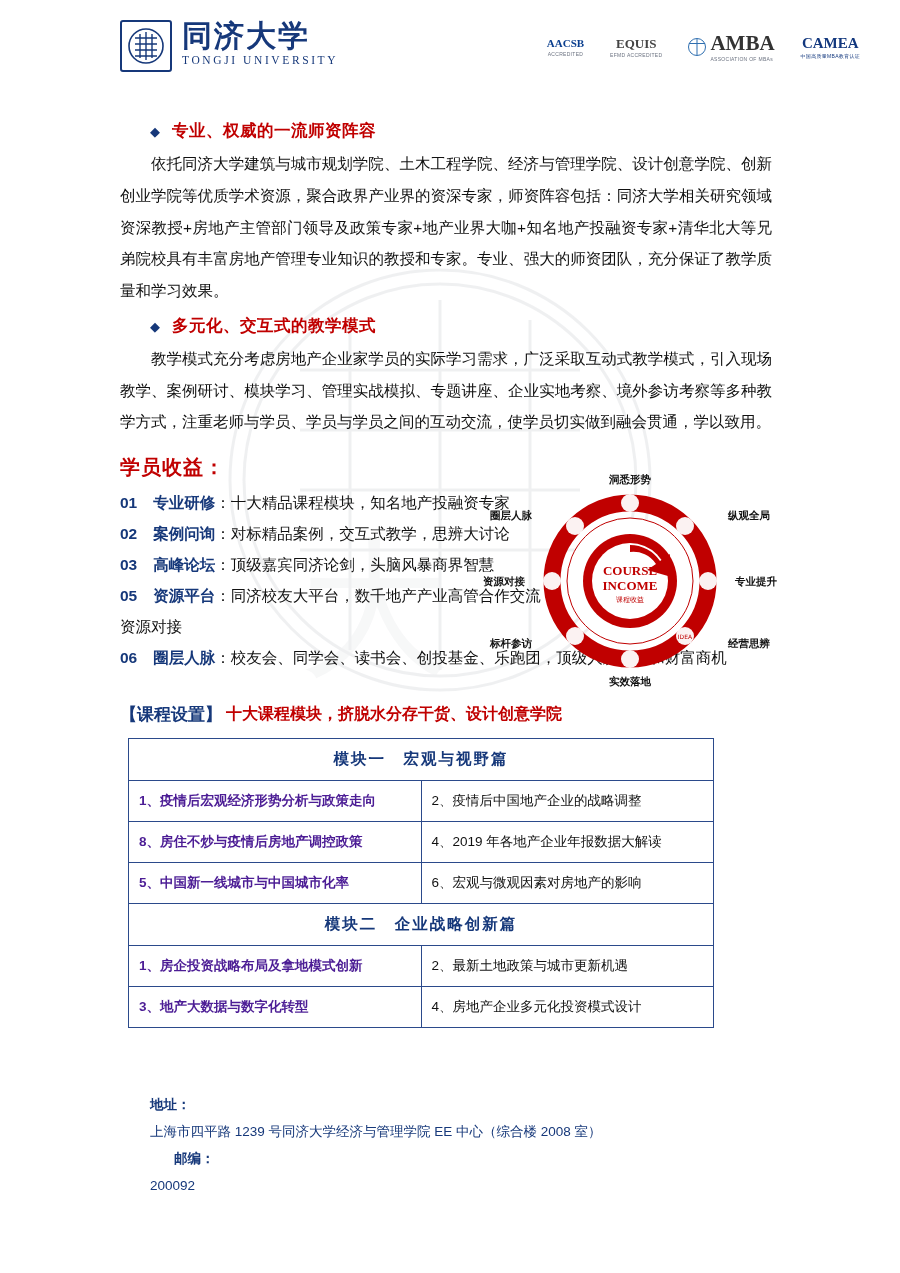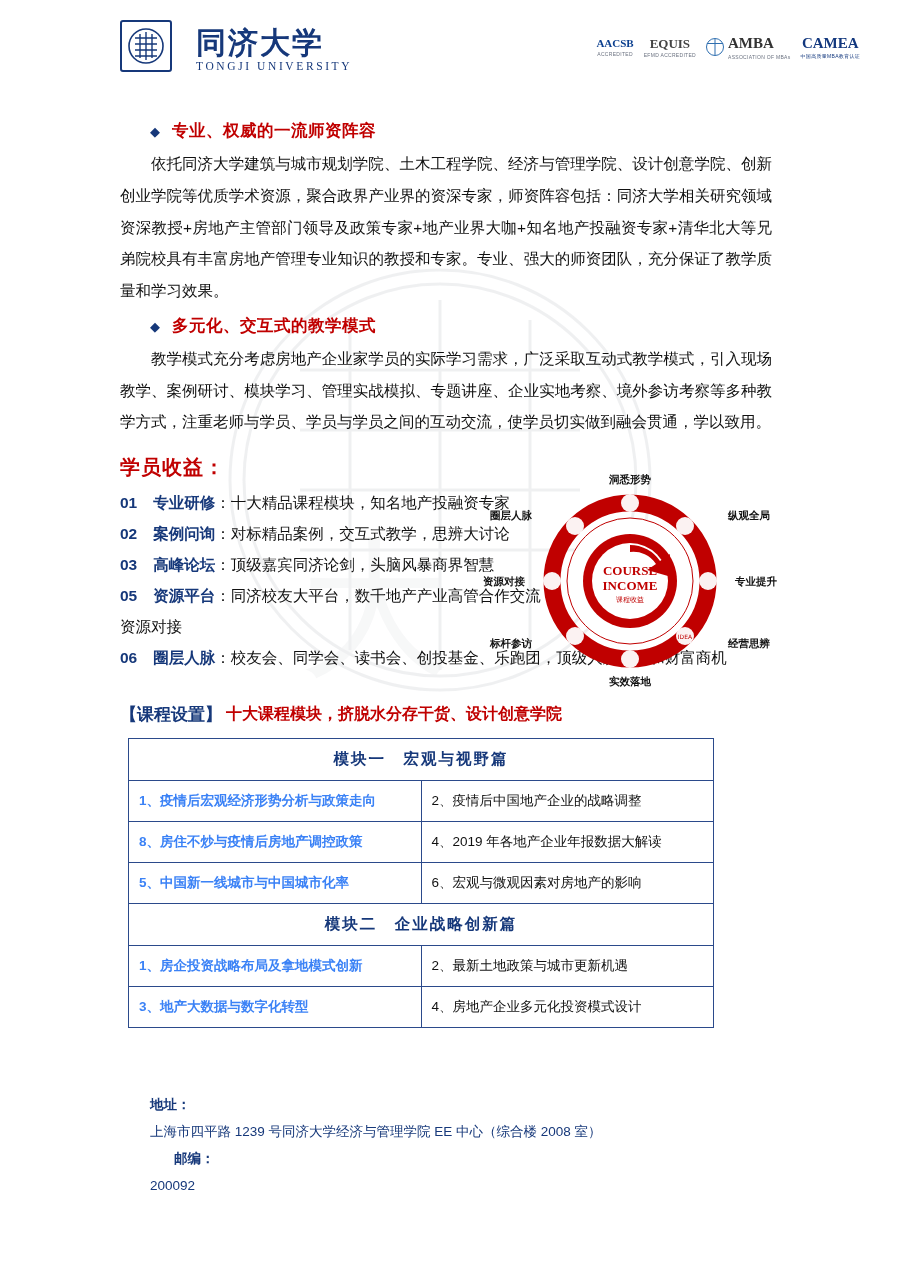--- a/index.html
+++ b/index.html
@@ -38,21 +38,21 @@
   
   .header {
     position: relative;
     z-index: 2;
     height: 92px;
     padding: 20px 40px 0 120px;
     display: flex;
     align-items: flex-start;
     justify-content: space-between;
   }
-  .logo-block { display: flex; align-items: flex-end; gap: 24px; }
+  .logo-block { display: flex; align-items: flex-start; gap: 10px; }
   .logo-seal {
     width: 48px; height: 48px;
     border: 2px solid #16387a;
     border-radius: 3px;
     display: flex; align-items: center; justify-content: center;
     background: #fff;
   }
   .logo-seal svg { width: 40px; height: 40px; }
   .logo-text-cn {
     font-family: "DejaVu Serif", serif;
@@ -65,21 +65,21 @@
   .logo-text-en {
     font-family: "Liberation Serif", serif;
     font-size: 11.5px;
     color: #16387a;
     letter-spacing: 2.6px;
     margin-top: 2px;
   }
   .accred-block {
     display: flex;
     align-items: flex-end;
-    gap: 10px;
+    gap: 26px;
     margin-top: 8px;
   }
   .accred {
     display: flex;
     flex-direction: column;
     align-items: center;
     justify-content: center;
     height: 38px;
   }
   .accred .mark {
@@ -90,21 +90,21 @@
   }
   .accred .sub {
     font-size: 5px;
     color: #6b7280;
     letter-spacing: .3px;
     margin-top: 2px;
   }
   .accred.aacsb .mark { font-size: 11px; color:#0b3f8f; }
   .accred.equis .mark { font-size: 13px; color:#444; }
   .accred.amba { flex-direction: row; gap:4px; align-items:center;}
-  .accred.amba .mark { font-size: 15px; color:#333; }
+  .accred.amba .mark { font-size: 21px; color:#333; }
   .accred.camea .mark { font-size: 15px; color:#13387e; }
   .accred.camea .sub { font-size: 5px; color:#13387e; }
   .globe {
     width: 16px; height: 16px; border-radius: 50%;
     border: 1.4px solid #2f6fb0;
     position: relative;
   }
   .globe:before, .globe:after {
     content:""; position:absolute; left:50%; top:0; bottom:0;
     border-left:1.2px solid #2f6fb0; transform: translateX(-50%);
@@ -218,21 +218,21 @@
   td.mod-title {
     text-align: center;
     font-weight: bold;
     font-size: 15.5px;
     color: #16387a;
     letter-spacing: 2px;
     padding: 14px 10px;
   }
   td.left-cell {
     font-weight: bold;
-    color: #3b82f6;
+    color: #4c1d95;
   }
   td.right-cell {
     color: #111;
   }
 
   
   .footer {
     margin-top: 36px;
     border-top: 0;
     font-size: 13.5px;

